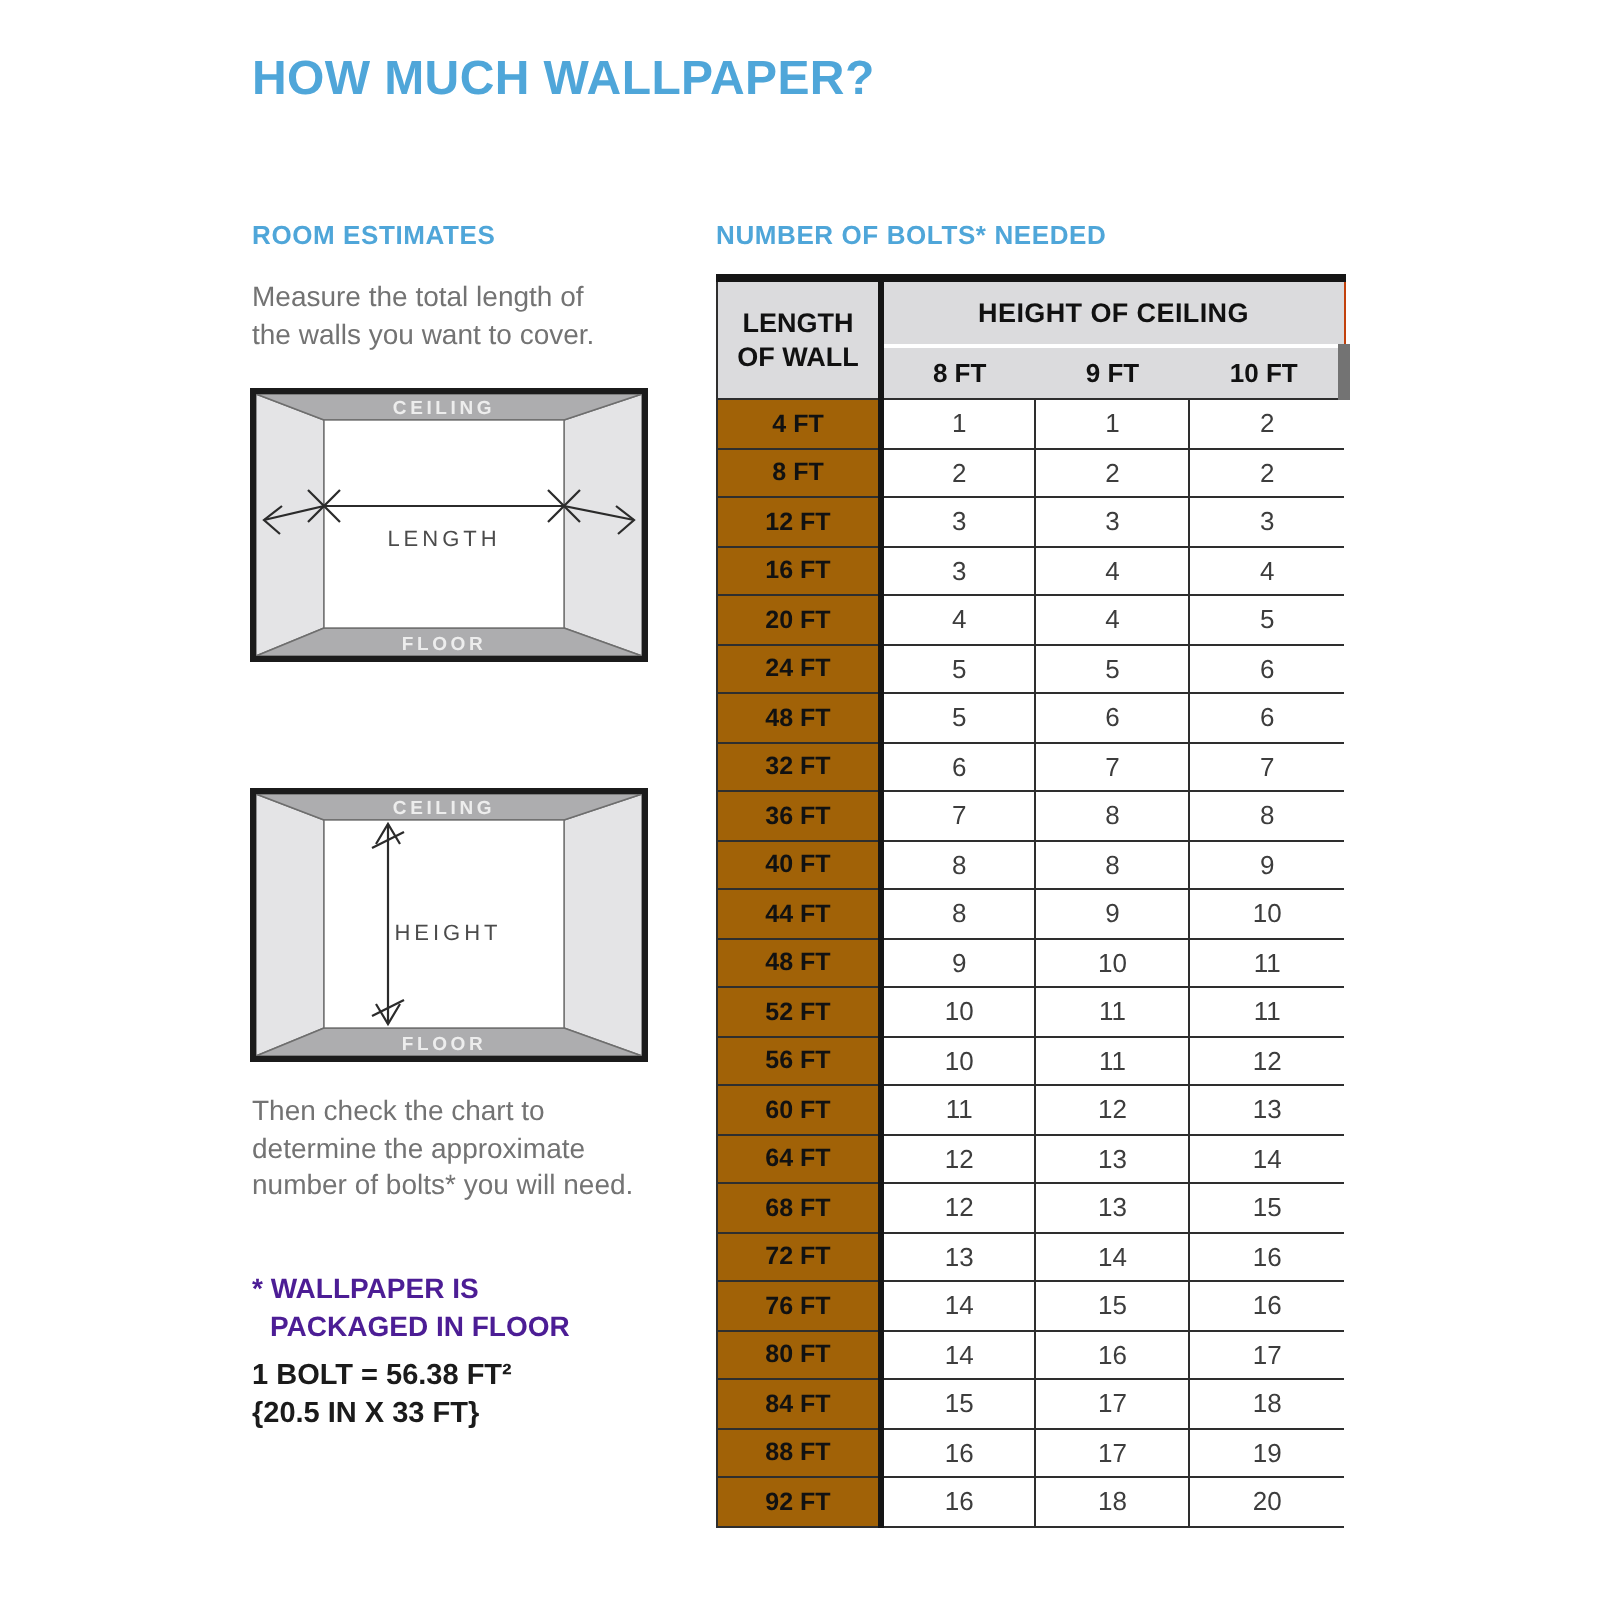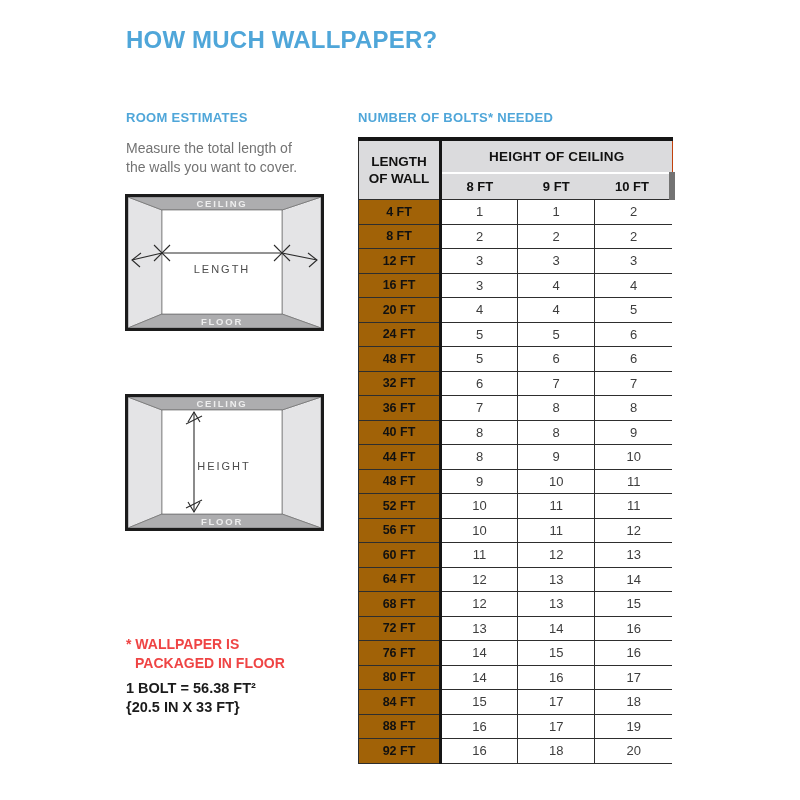--- a/index.html
+++ b/index.html
@@ -22,21 +22,21 @@
     color:#737373; white-space:pre-line;
   }
   .step1 { left:126px; top:139px; }
   .step2 { left:126px; top:345px; }
   .step3 { left:126px; top:546px; }
   .diagram { position:absolute; }
   .diagram1 { left:125px; top:194px; }
   .diagram2 { left:125px; top:394px; }
   .footnote {
     position:absolute; left:126px; top:635px; font-size:14px; font-weight:bold;
-    color:#ef4444; line-height:19px;
+    color:#4c1d95; line-height:19px;
   }
   .footnote .indent { padding-left:9px; }
   .bolt-info {
     position:absolute; left:126px; top:679px; font-size:14.5px; font-weight:bold;
     color:#1B1B1B; line-height:19px;
   }
   table.bolts-table {
     position:absolute; left:358px; top:137px; width:317px;
     border-collapse:collapse; table-layout:fixed;
     border-top:4px solid #151515; border-left:1px solid #2e2e2e;
@@ -119,20 +119,23 @@
     <g stroke="#2b2b2b" stroke-width="1.1" fill="none">
       <line x1="69" y1="18" x2="69" y2="118"></line>
       <path d="M63,28 L69,18 L75,28"></path>
       <path d="M63,108 L69,118 L75,108"></path>
       <line x1="61" y1="30" x2="77" y2="22"></line>
       <line x1="61" y1="114" x2="77" y2="106"></line>
     </g>
     <text class="measure-label" x="99" y="76" text-anchor="middle">HEIGHT</text>
   </svg>
 
+  <p class="step-text step3">Then check the chart to
+determine the approximate
+number of bolts* you will need.</p>
 
   <div class="footnote">
     <div>* WALLPAPER IS</div>
     <div class="indent">PACKAGED IN FLOOR</div>
   </div>
 
   <div class="bolt-info">
     <div>1 BOLT = 56.38 FT²</div>
     <div>{20.5 IN X 33 FT}</div>
   </div>

